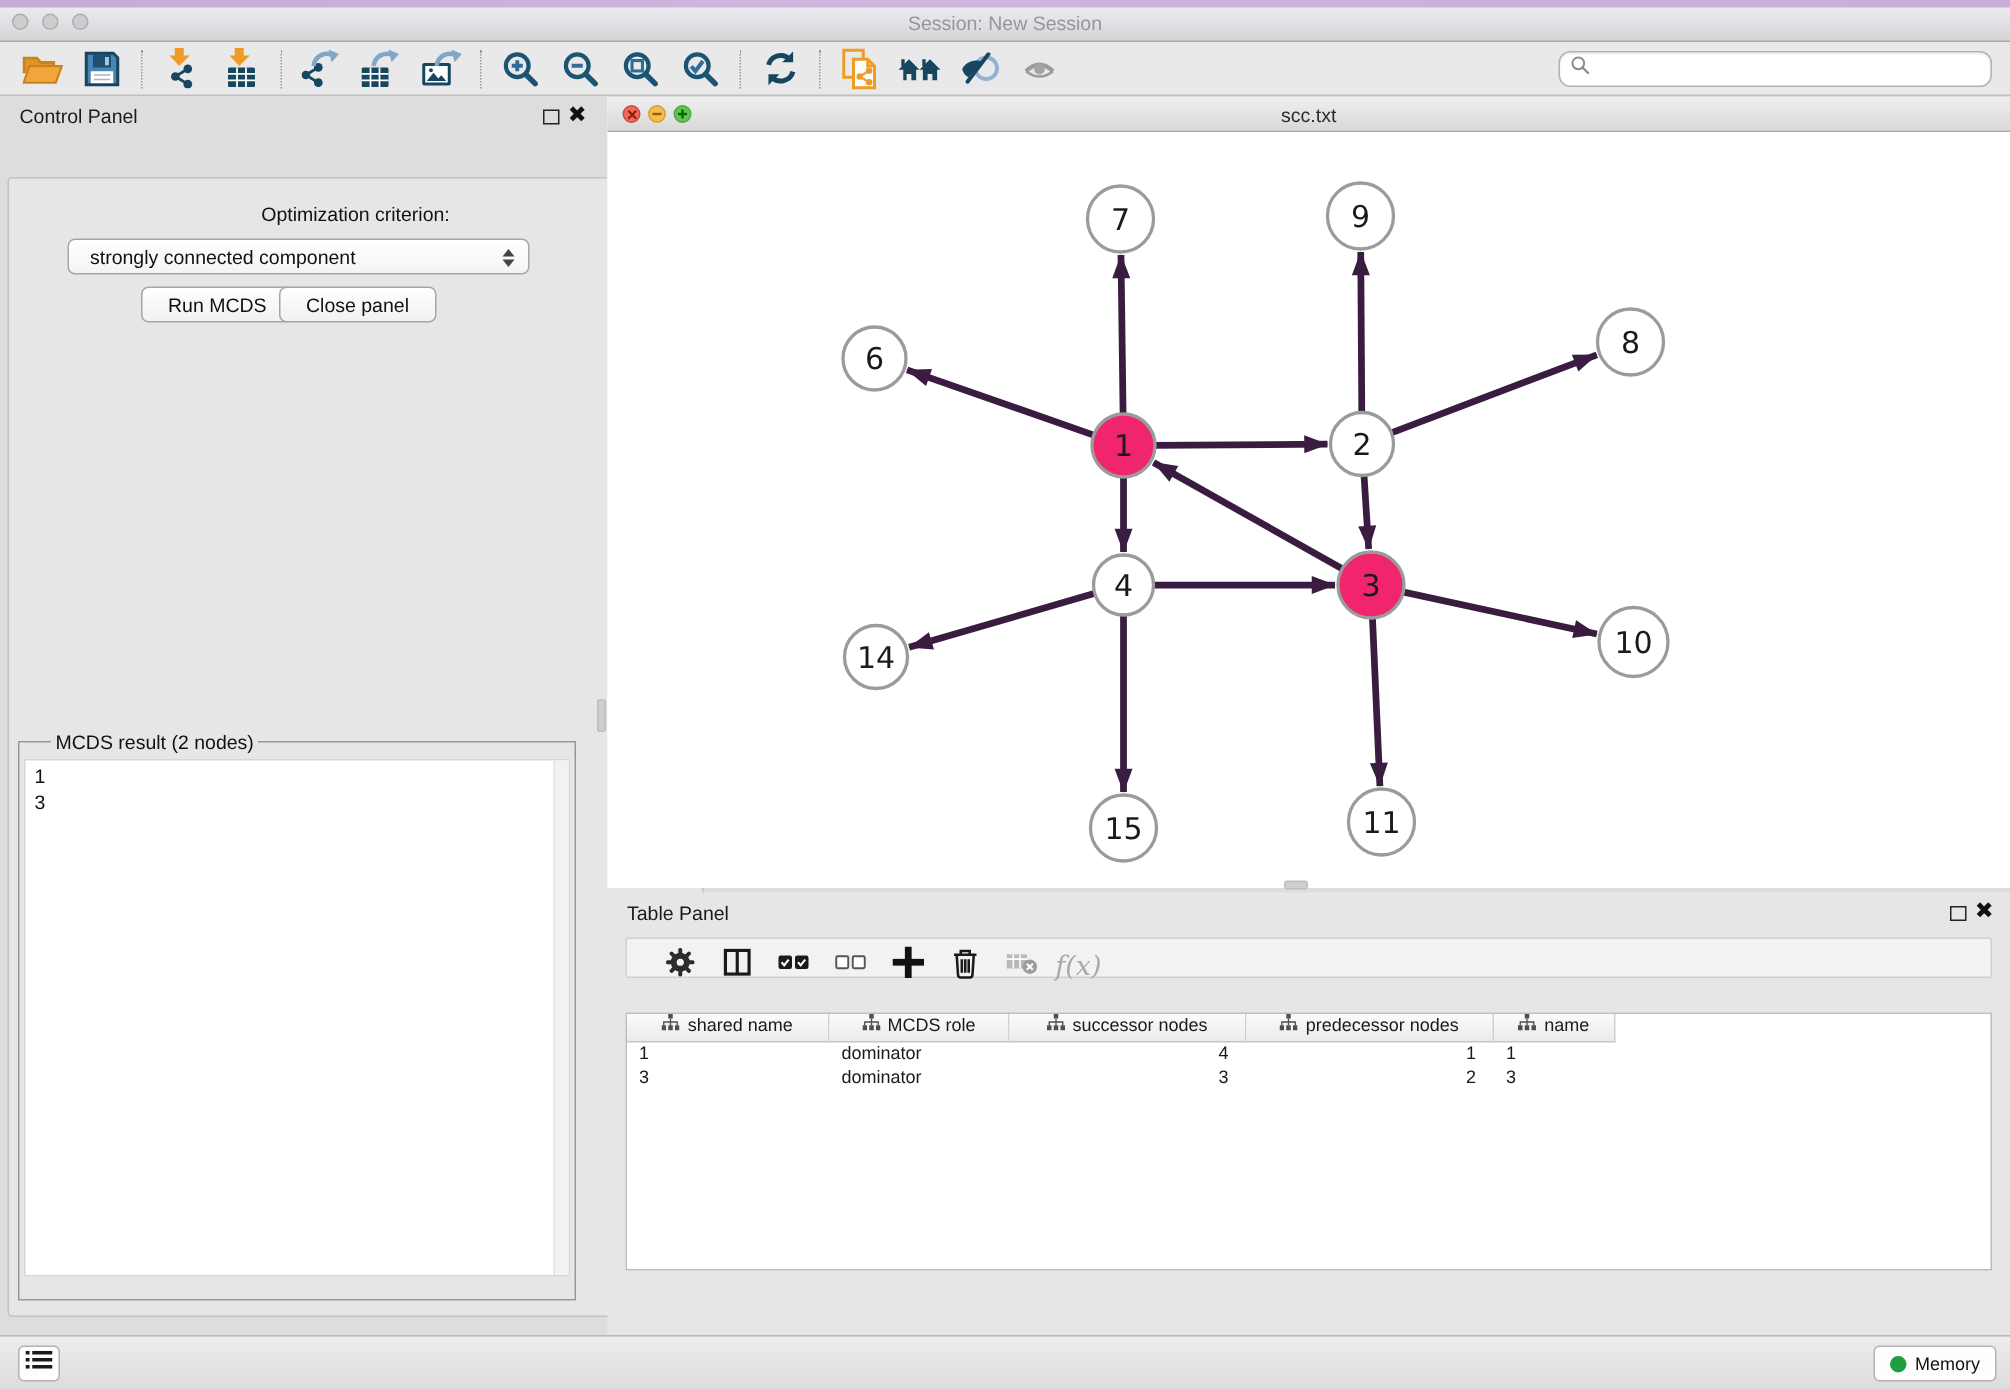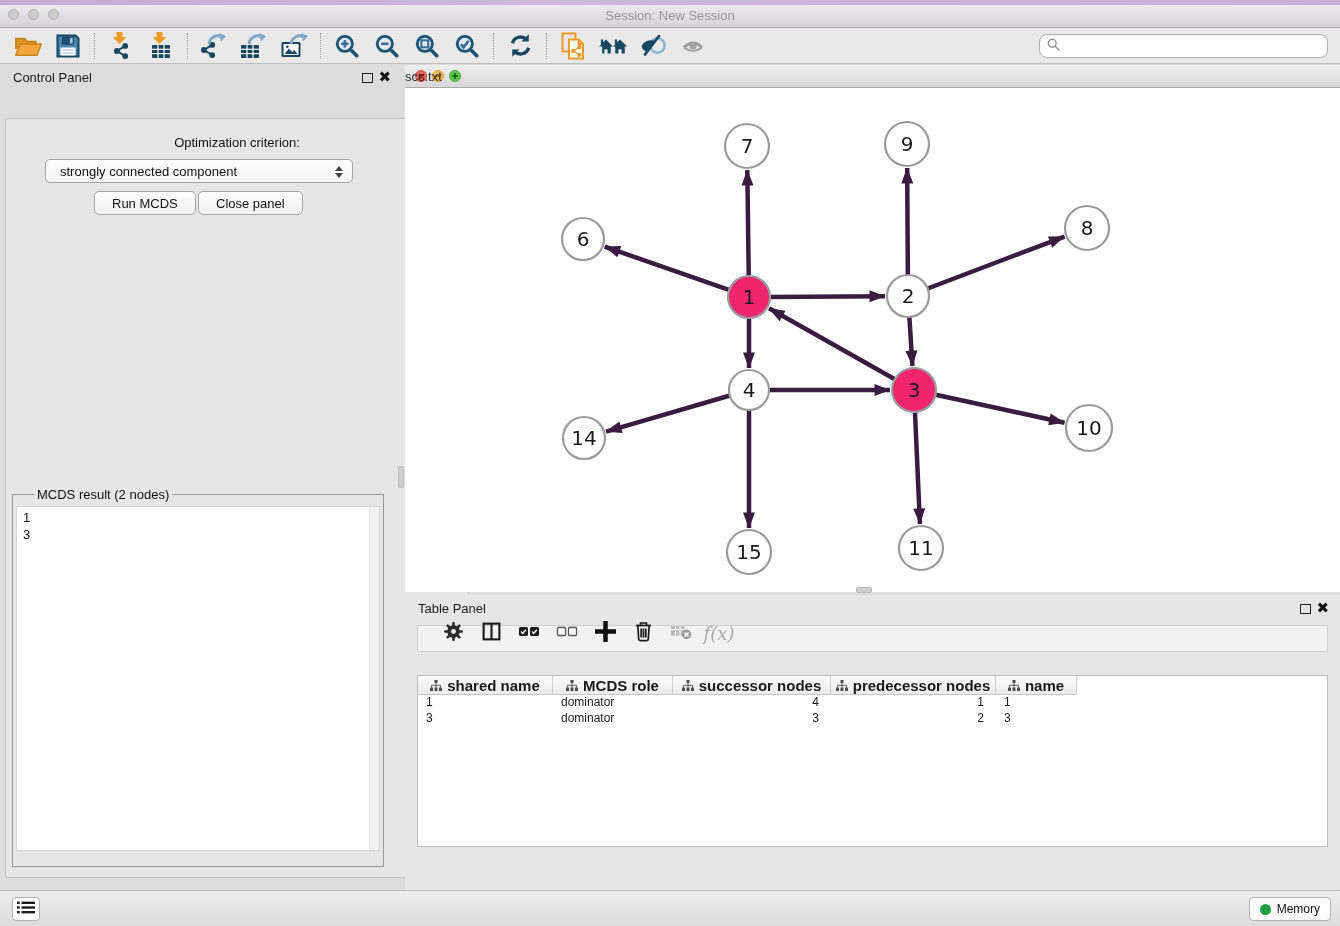--- a/index.html
+++ b/index.html
@@ -54,36 +54,36 @@
   #mcds-result-text { white-space:pre; font-size:13px; color:#111; line-height:17px; padding:2px 6px; }
   #mcds-scroll { position:absolute; right:0; top:0; bottom:0; width:10px; background:#f2f2f2; border-left:1px solid #e2e2e2; }
 
   
   #network-window { position:absolute; left:405px; top:65px; width:935px; height:527px; background:#fff; }
   #nw-titlebar { position:relative; height:23px; background:linear-gradient(#efefef,#d8d8d8); border-bottom:1px solid #ababab; }
   .nw-light { position:absolute; top:5px; width:12px; height:12px; border-radius:50%; display:flex; align-items:center; justify-content:center; }
   .nw-red { background:#ee6a5f; border:1px solid #d0493e; }
   .nw-yellow { background:#f5bd4f; border:1px solid #d89e33; }
   .nw-green { background:#61c454; border:1px solid #47a83c; }
-  #nw-title { position:absolute; left:0; top:0; width:100%; height:23px; line-height:23px; text-align:left; font-size:13px; color:#2b2b2b; }
+  #nw-title { position:absolute; left:0; top:0; width:100%; height:23px; line-height:23px; text-align:center; font-size:13px; color:#2b2b2b; }
   #graph-canvas { position:relative; width:935px; height:503px; background:#fff; }
 
   .v-grip { position:absolute; left:398px; top:466px; width:6px; height:22px; background:#cfcfcf; border:1px solid #bdbdbd; border-radius:2px; }
   .h-grip { position:absolute; left:856px; top:587px; width:16px; height:6px; background:#cfcfcf; border:1px solid #bdbdbd; border-radius:2px; }
 
   
   #table-panel { position:absolute; left:405px; top:595px; width:935px; height:295px; background:#e7e6e7; }
   #tp-toolbar { position:absolute; left:12px; top:30px; width:911px; height:27px; background:#f3f2f3;
-    border:1px solid #cfcfcf; border-radius:2px; display:flex; align-items:flex-end; padding-left:16px; }
+    border:1px solid #cfcfcf; border-radius:2px; display:flex; align-items:flex-start; padding-left:16px; }
   .tp-btn { width:38px; height:36px; display:flex; align-items:center; justify-content:center; }
   .fx { font-family:"DejaVu Serif","Liberation Serif",serif; font-style:italic; font-size:18px; color:#a9a9a9; }
   #node-table { position:absolute; left:12px; top:80px; width:911px; height:172px; background:#fff; border:1px solid #bcbcbc; }
   #nt-header { display:flex; height:19px; }
-  .th { display:flex; align-items:flex-end; justify-content:center; gap:5px; font-size:15px; color:#1a1a1a;
-    background:linear-gradient(#fbfbfb,#ebebeb); border-right:1px solid #cfcfcf; border-bottom:1px solid #c6c6c6;font-weight:bold; }
+  .th { display:flex; align-items:flex-start; justify-content:center; gap:5px; font-size:12px; color:#1a1a1a;
+    background:linear-gradient(#fbfbfb,#ebebeb); border-right:1px solid #cfcfcf; border-bottom:1px solid #c6c6c6; }
   .nt-row { display:flex; height:16px; font-size:12px; color:#1a1a1a; }
   .td { overflow:hidden; white-space:nowrap; }
   .td.left { text-align:left; padding-left:8px; }
   .td.right { text-align:right; padding-right:12px; }
   #tp-tabs { position:absolute; left:0; top:268px; width:935px; display:flex; justify-content:center; }
   .tp-tab { height:22px; padding:0 15px; display:flex; align-items:center; font-size:13px; font-weight:bold; color:#1a1a1a;
     background:#fff; border:1px solid #b5b5b5; margin-left:-1px; cursor:default; }
   .tp-tab:first-child { border-radius:6px 0 0 6px; margin-left:0; }
   .tp-tab:last-child { border-radius:0 6px 6px 0; }
   .tp-tab.active { background:#d7d6d7; color:#b7b6b7; }
@@ -338,21 +338,21 @@
   <div id="cp-content">
     <div id="optimization-label">Optimization criterion:</div>
     <div id="criterion-select">
       <span>strongly connected component</span>
       <span id="criterion-stepper">
         <span class="arr-up"></span>
           <span class="arr-dn"></span>
       </span>
     </div>
     <div class="cp-btn" style="left:88px">Run MCDS</div>
-    <div class="cp-btn" style="left:192px">Close panel</div>
+    <div class="cp-btn" style="left:180px">Close panel</div>
     <fieldset id="mcds-result">
       <legend>MCDS result (2 nodes)</legend>
       <div style="position:relative; width:100%; height:352px;">
         <div id="mcds-result-box">
           <div id="mcds-result-text">1
 3</div>
           <div id="mcds-scroll"></div>
         </div>
       </div>
     </fieldset>

